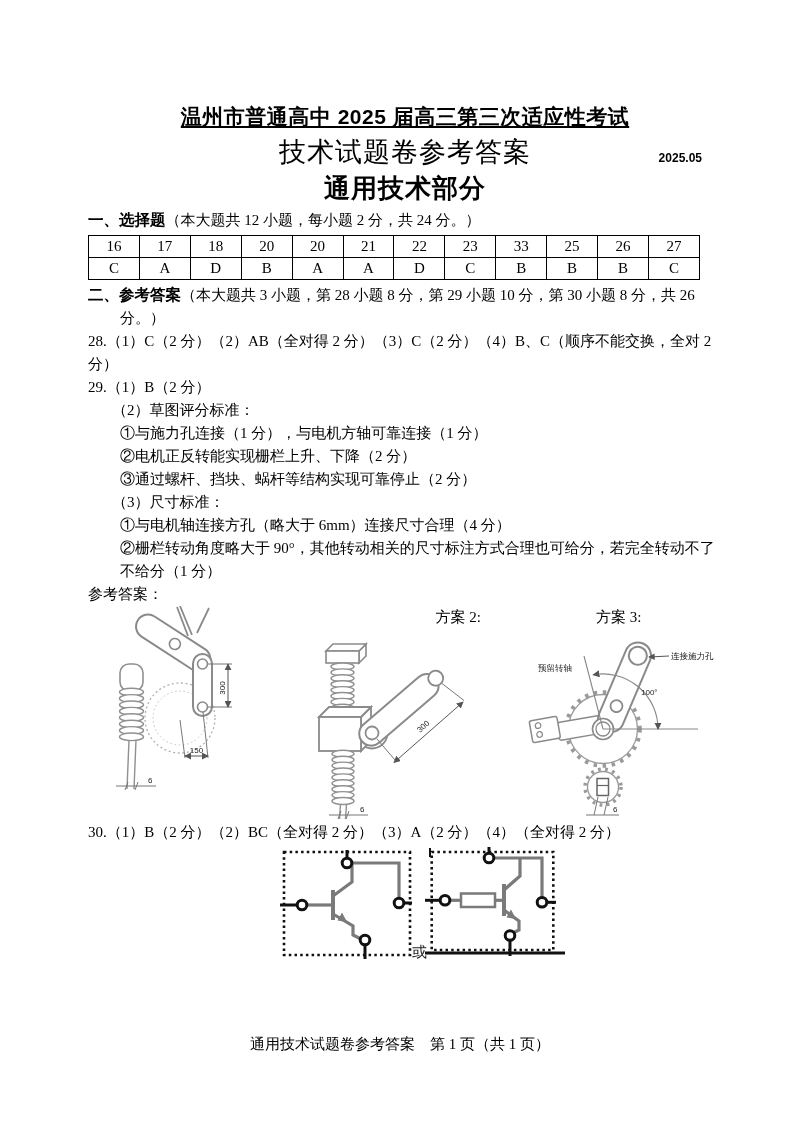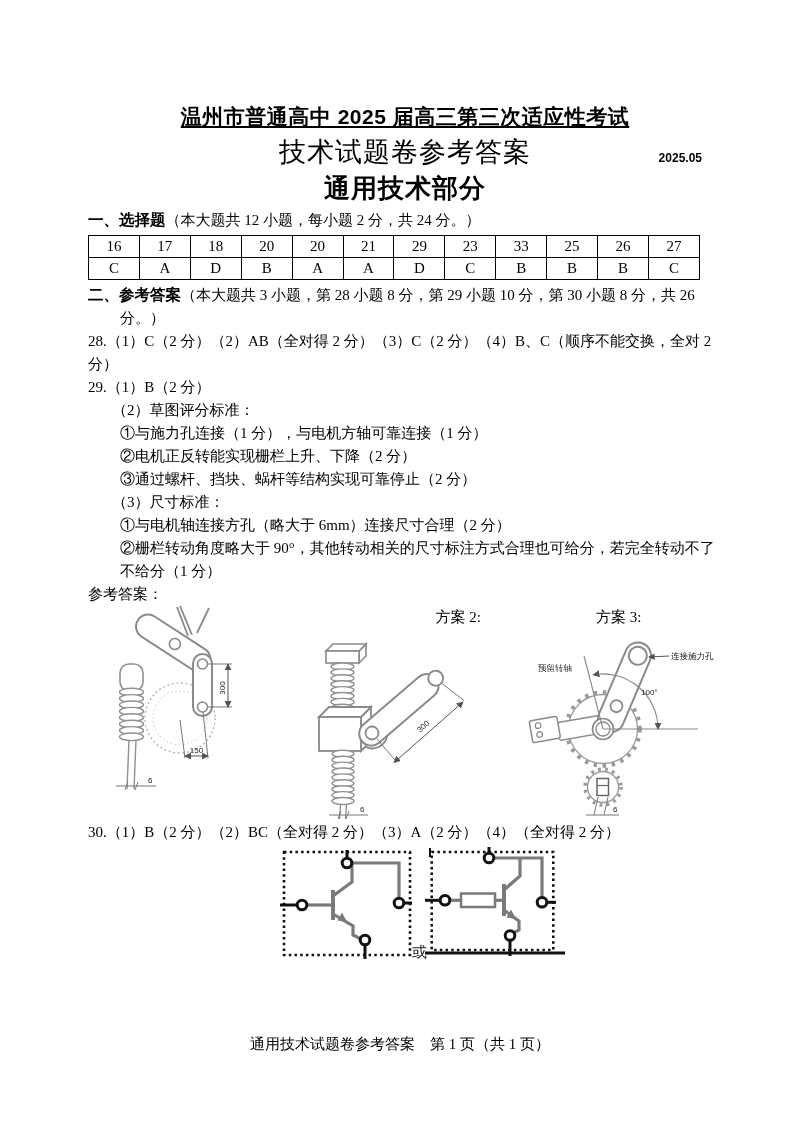--- a/index.html
+++ b/index.html
@@ -51,21 +51,21 @@
 
     <table class="anstable">
       <tbody>
         <tr>
           <td>16</td>
           <td>17</td>
           <td>18</td>
           <td>20</td>
           <td>20</td>
           <td>21</td>
-          <td>29</td>
+          <td>22</td>
           <td>23</td>
           <td>33</td>
           <td>25</td>
           <td>26</td>
           <td>27</td>
         </tr>
         <tr>
           <td>C</td>
           <td>A</td>
           <td>D</td>
@@ -84,21 +84,21 @@
 
     <p class="para hang"><b>二、参考答案</b><span>（本大题共 3 小题，第 28 小题 8 分，第 29 小题 10 分，第 30 小题 8 分，共 26 分。）</span></p>
 
     <p class="para">28.（1）C（2 分）（2）AB（全对得 2 分）（3）C（2 分）（4）B、C（顺序不能交换，全对 2 分）</p>
     <p class="para">29.（1）B（2 分）</p>
     <p class="para ind1">（2）草图评分标准：</p>
     <p class="para ind2">①与施力孔连接（1 分），与电机方轴可靠连接（1 分）</p>
     <p class="para ind2">②电机正反转能实现栅栏上升、下降（2 分）</p>
     <p class="para ind2">③通过螺杆、挡块、蜗杆等结构实现可靠停止（2 分）</p>
     <p class="para ind1">（3）尺寸标准：</p>
-    <p class="para ind2">①与电机轴连接方孔（略大于 6mm）连接尺寸合理（2 分）</p>
+    <p class="para ind2">①与电机轴连接方孔（略大于 6mm）连接尺寸合理（4 分）</p>
     <p class="para ind2">②栅栏转动角度略大于 90°，其他转动相关的尺寸标注方式合理也可给分，若完全转动不了不给分（1 分）</p>
     <p class="para">参考答案：</p>
 
     <div class="schemes">
 
       <div class="scheme" style="left:20px;">
         <svg class="sk-svg" width="220" height="192" viewBox="0 0 220 192">
           <defs>
             <marker id="ar1" viewBox="0 0 8 8" refX="7" refY="4" markerWidth="7" markerHeight="7" orient="auto-start-reverse">
               <path d="M0,0L8,4L0,8z" fill="#555"></path>

